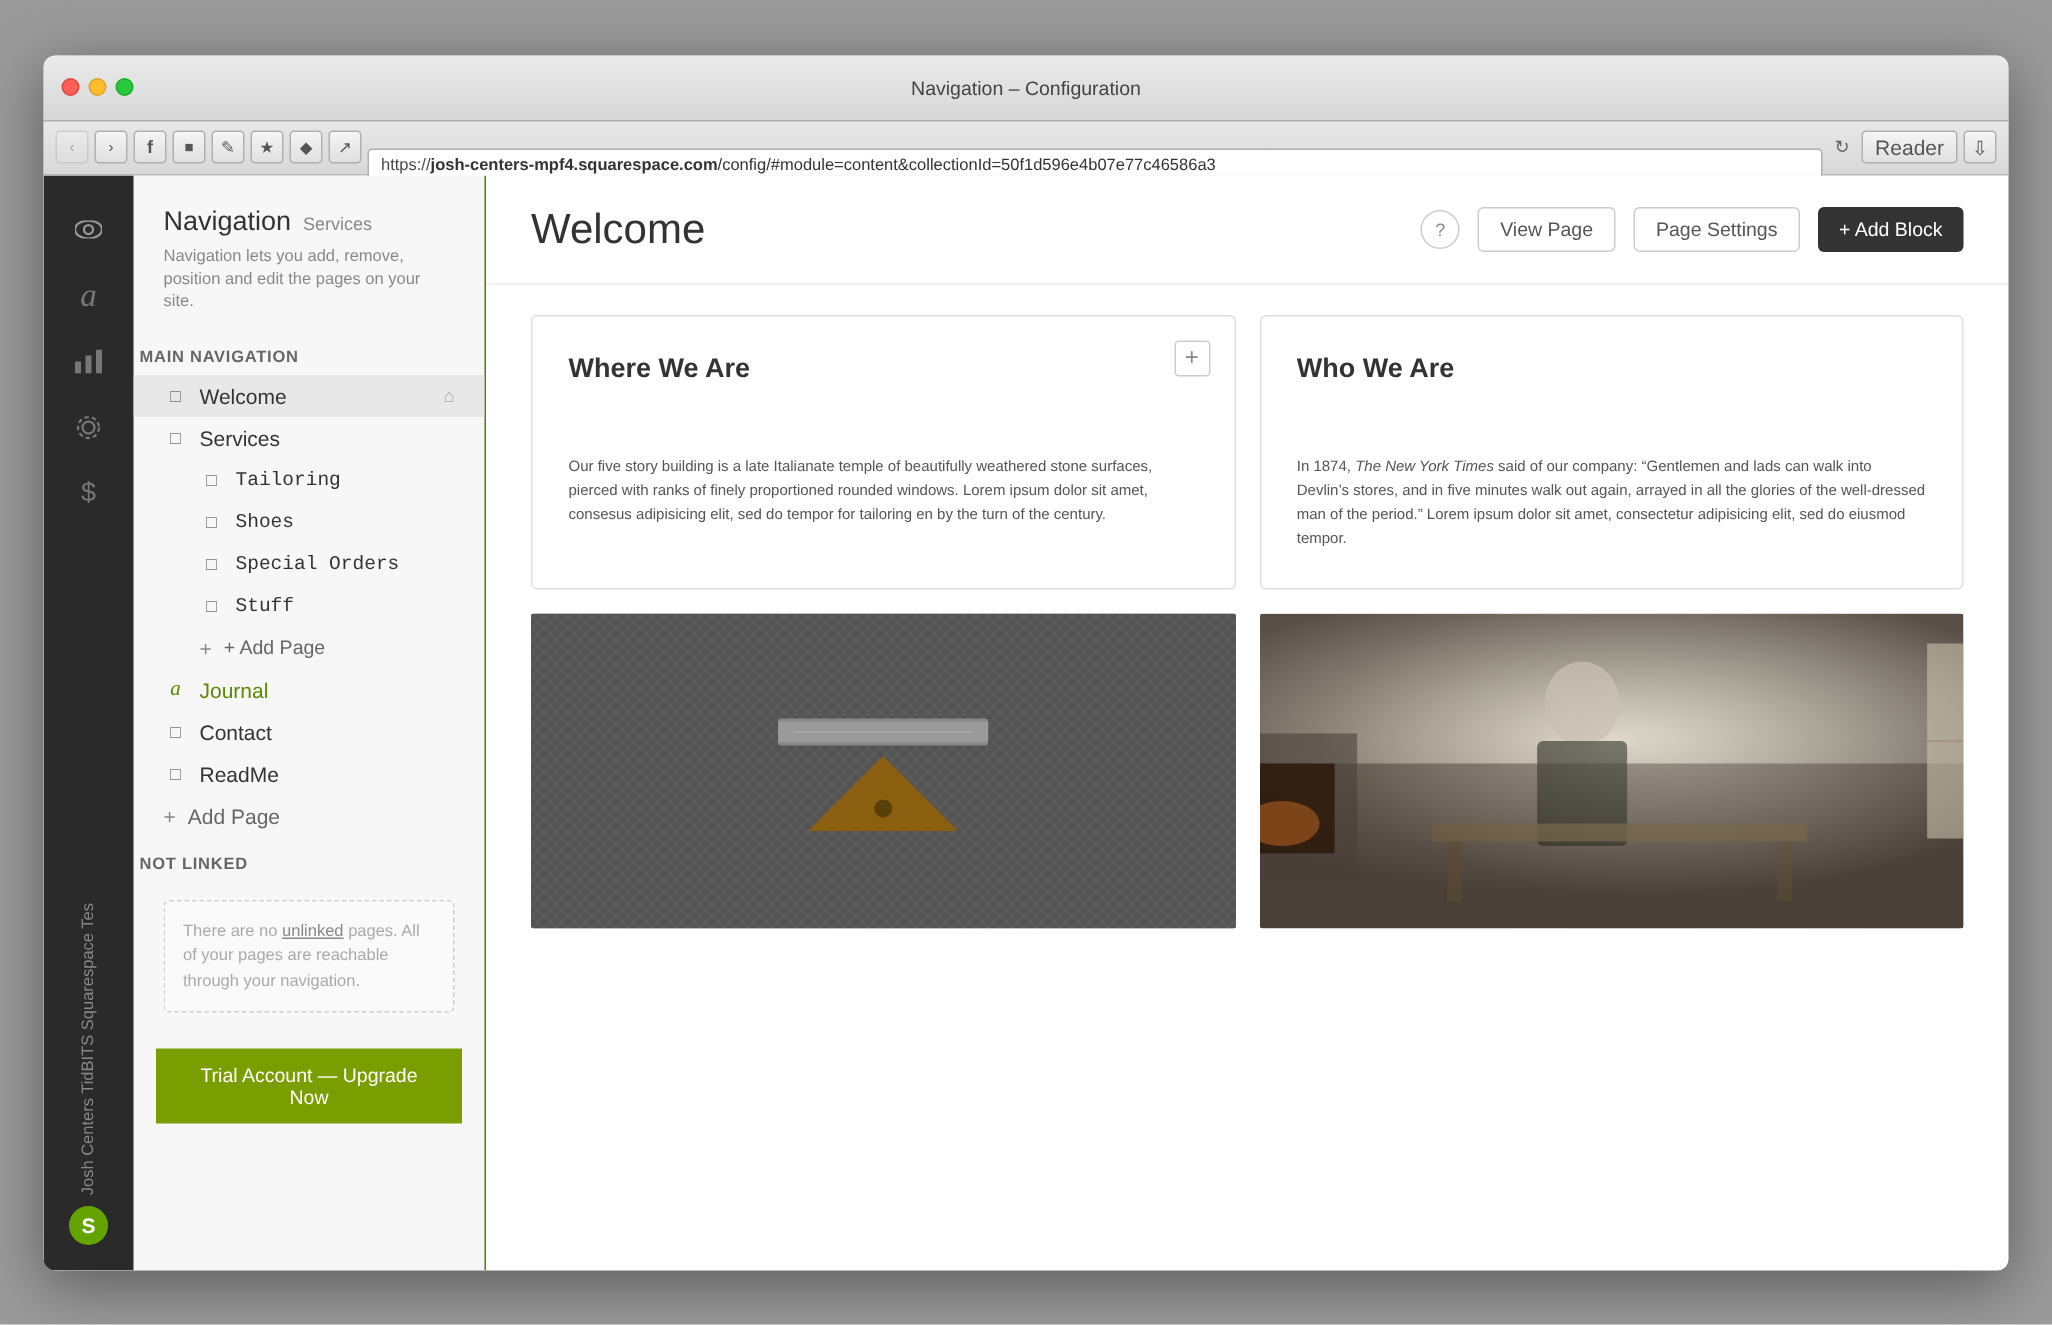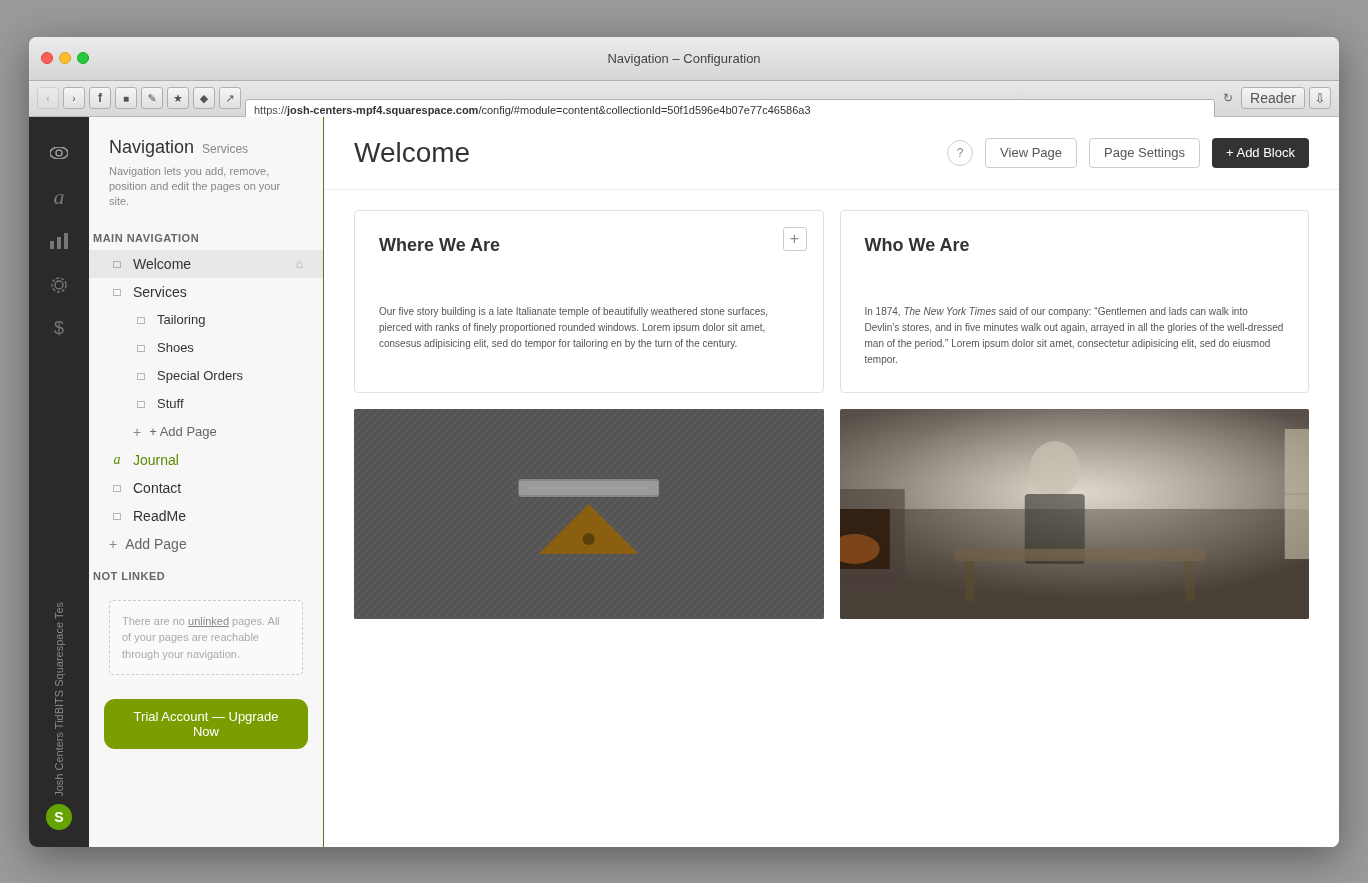--- a/index.html
+++ b/index.html
@@ -52,36 +52,36 @@
     .nav-section-label { font-size: 11px; font-weight: 600; color: #666; letter-spacing: 0.5px; padding: 12px 4px 6px; text-transform: uppercase; }
 
     .nav-item { display: flex; align-items: center; padding: 6px 20px; gap: 8px; cursor: pointer; position: relative; }
     .nav-item.active { background: #e8e8e8; }
     .nav-item-icon { width: 16px; height: 16px; display: flex; align-items: center; justify-content: center; color: #666; font-size: 12px; flex-shrink: 0; }
     .nav-item-label { font-size: 14px; color: #333; flex: 1; }
     .nav-item-label.journal { color: #5a8a00; }
     .home-icon-right { margin-left: auto; color: #aaa; font-size: 12px; }
 
     .nav-sub-item { padding-left: 44px; }
-    .nav-sub-item .nav-item-label { font-size: 13px; }
+    .nav-sub-item .nav-item-label { font-size: 13px; font-family: Liberation Mono, monospace; }
 
     .add-page-item { display: flex; align-items: center; padding: 6px 20px 6px 44px; gap: 8px; cursor: pointer; color: #666; }
     .add-page-item .plus-icon { font-size: 14px; color: #888; }
     .add-page-item-label { font-size: 13px; color: #666; }
 
     .add-page-main { display: flex; align-items: center; padding: 6px 20px; gap: 8px; cursor: pointer; color: #666; }
     .add-page-main .plus-icon { font-size: 14px; color: #888; }
     .add-page-main-label { font-size: 14px; color: #666; }
 
     .not-linked-section { padding: 12px 20px; }
     .not-linked-box { border: 1px dashed #ccc; border-radius: 4px; padding: 12px; background: #fafafa; }
     .not-linked-text { font-size: 11px; color: #aaa; line-height: 1.5; }
     .not-linked-text a { color: #888; text-decoration: underline; }
 
-    .upgrade-btn { margin: 12px 15px 16px; background: #7a9e00; border: none; border-radius: 11px; padding: 10px 16px; color: white; font-size: 13px; cursor: pointer; text-align: center; }
+    .upgrade-btn { margin: 12px 15px 16px; background: #7a9e00; border: none; border-radius: 0; padding: 10px 16px; color: white; font-size: 13px; cursor: pointer; text-align: center; }
 
     
     .main-content { flex: 1; background: #e8e8e8; overflow-y: auto; display: flex; flex-direction: column; }
     .main-content-inner { background: white; margin: 0; min-height: 100%; display: flex; flex-direction: column; }
 
     
     .page-header { display: flex; align-items: center; padding: 20px 30px; border-bottom: 1px solid #eee; gap: 12px; }
     .page-title { font-size: 28px; font-weight: 300; color: #333; flex: 1; }
     .help-btn { width: 26px; height: 26px; border-radius: 50%; border: 1px solid #ccc; background: white; display: flex; align-items: center; justify-content: center; font-size: 12px; color: #888; cursor: pointer; }
     .view-page-btn { height: 30px; border: 1px solid #ccc; border-radius: 4px; background: white; padding: 0 14px; font-size: 13px; color: #555; cursor: pointer; display: flex; align-items: center; text-align: right; }

